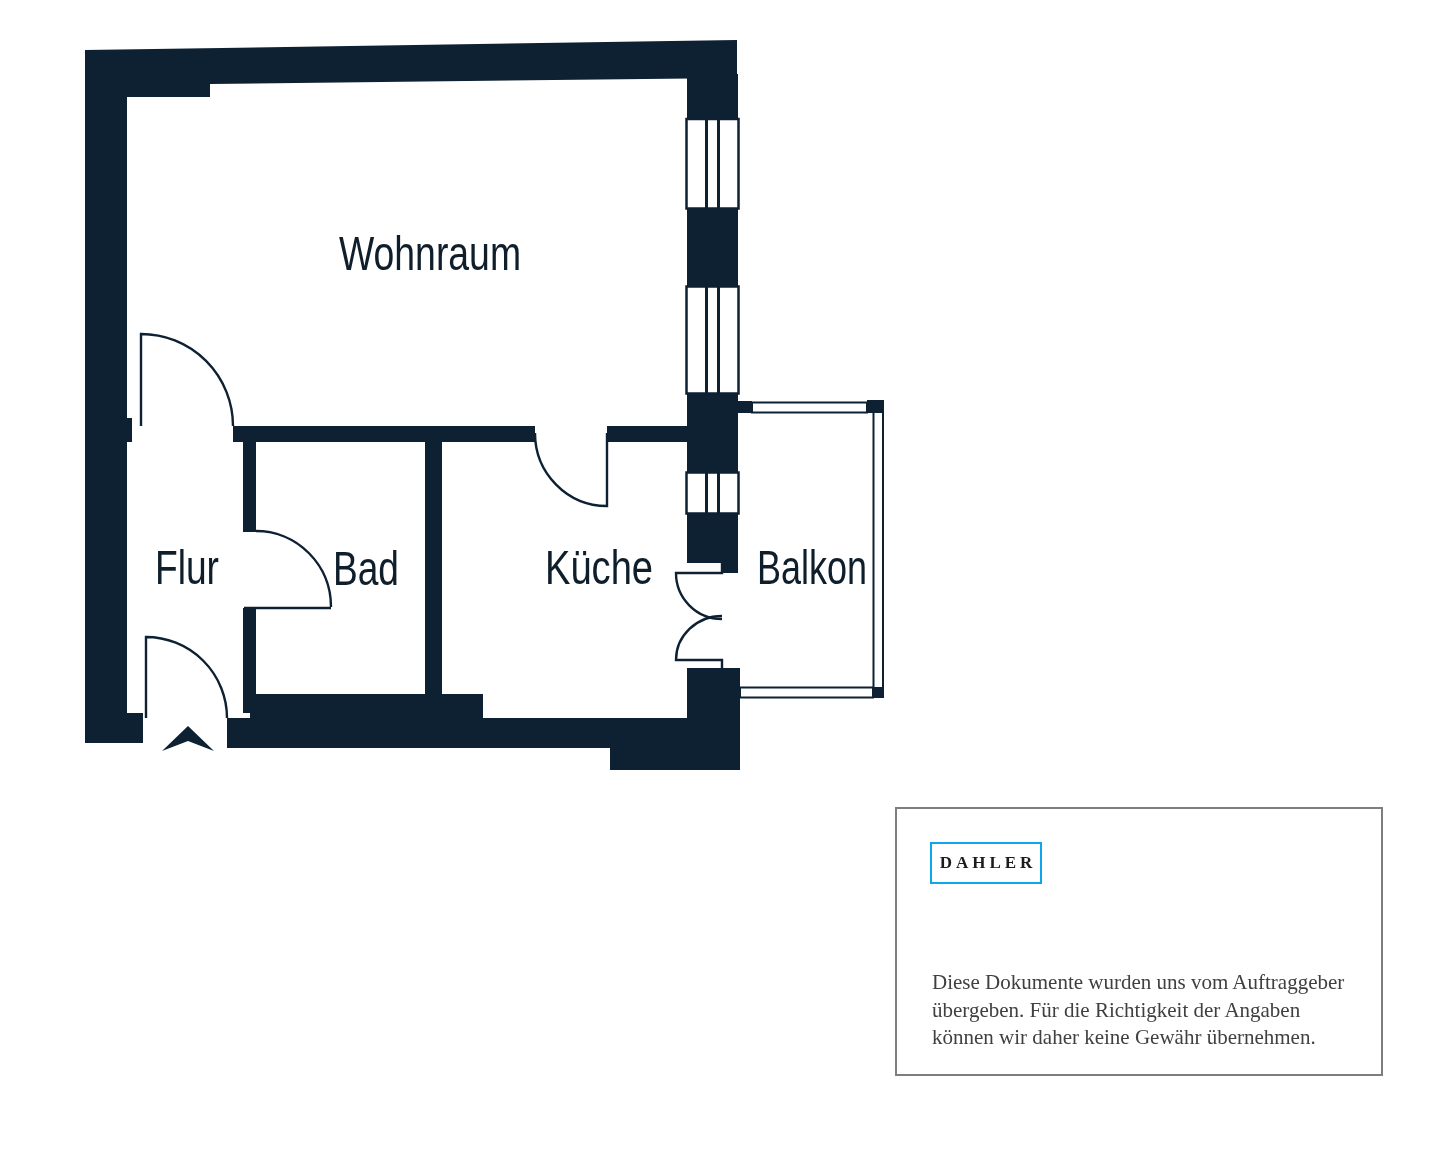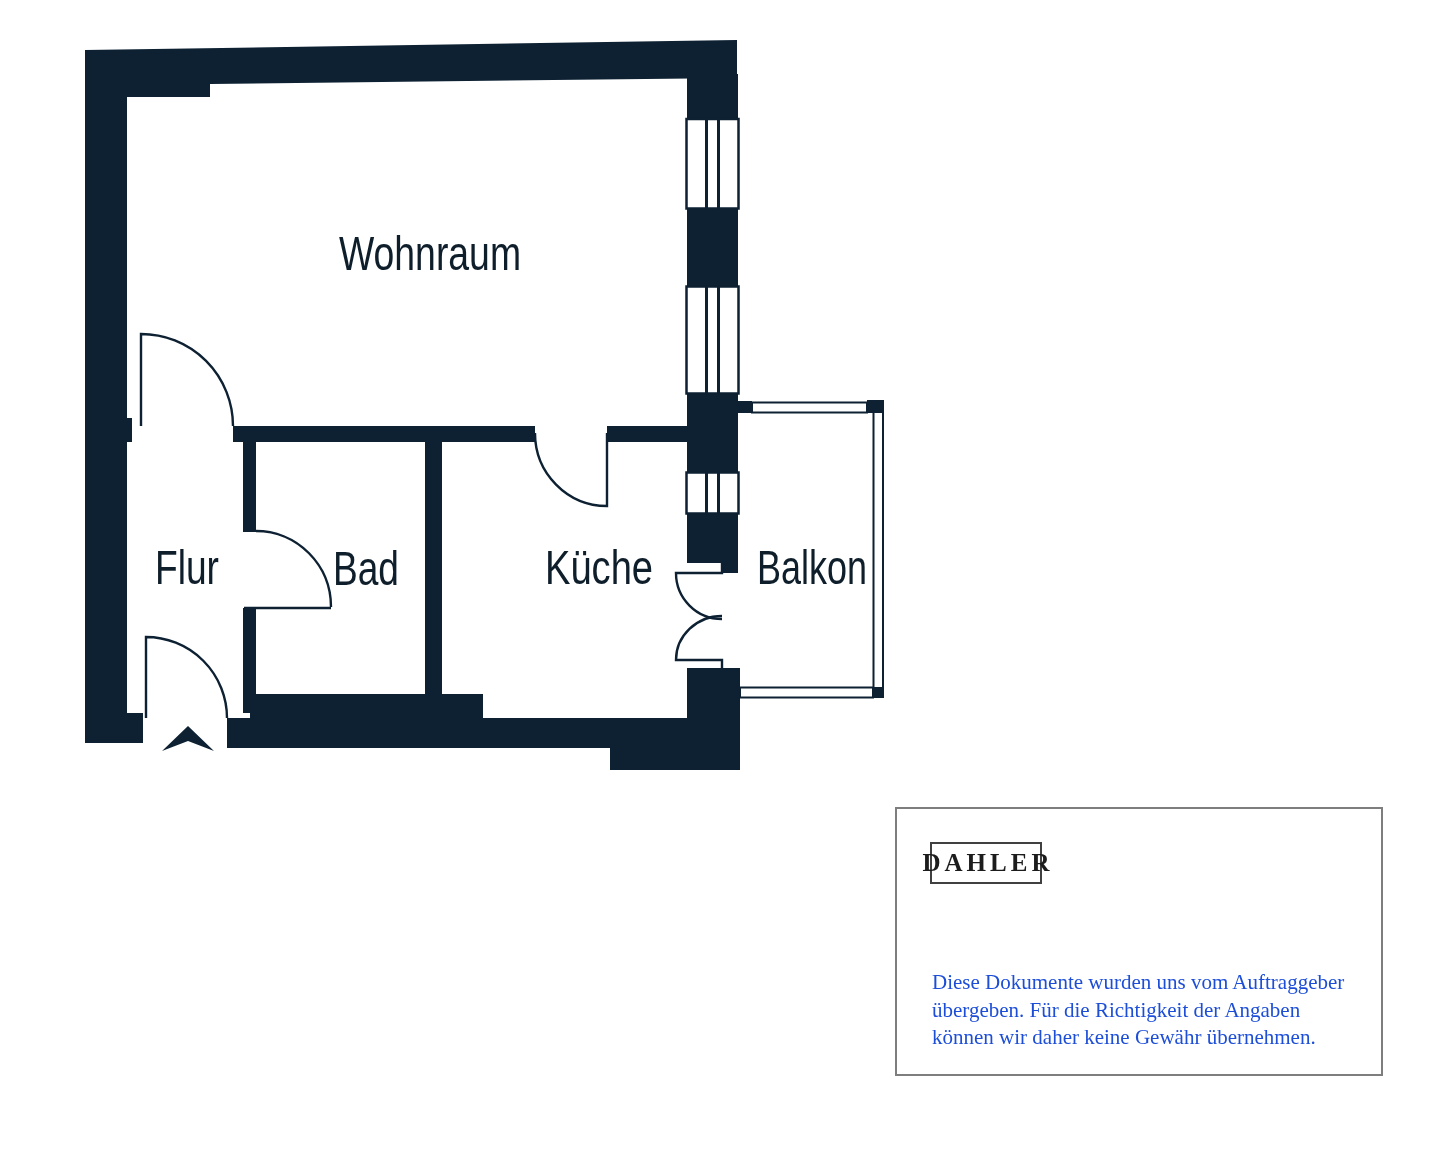--- a/index.html
+++ b/index.html
@@ -20,38 +20,38 @@
     left: 895px; top: 807px;
     width: 488px; height: 269px;
     border: 2px solid #7e7e7e;
     box-sizing: border-box;
     background: #ffffff;
   }
   .logo-box {
     position: absolute;
     left: 33px; top: 33px;
     width: 112px; height: 42px;
-    border: 2px solid #404040;
+    border: 2px solid #0ea5e9;
     box-sizing: border-box;
     display: flex; align-items: center; justify-content: center;
     font-family: "Liberation Serif", "DejaVu Serif", serif;
     font-weight: 600;
-    font-size: 25px;
+    font-size: 17px;
     letter-spacing: 4px;
     color: #1c1c1c;
     text-indent: 4px;
   }
   .disclaimer-text {
     position: absolute;
     left: 35px; top: 160px;
     width: 430px;
     font-family: "Liberation Serif", "DejaVu Serif", serif;
     font-size: 21px;
     line-height: 27.5px;
-    color: #1d4ed8;
+    color: #404040;
   }
 </style>
 </head>
 <body>
 
 <div class="plan-wrap">
 <svg width="1440" height="1153" viewBox="0 0 1440 1153" xmlns="http://www.w3.org/2000/svg">
 
   <g fill="#0d2133" stroke="none">
 

